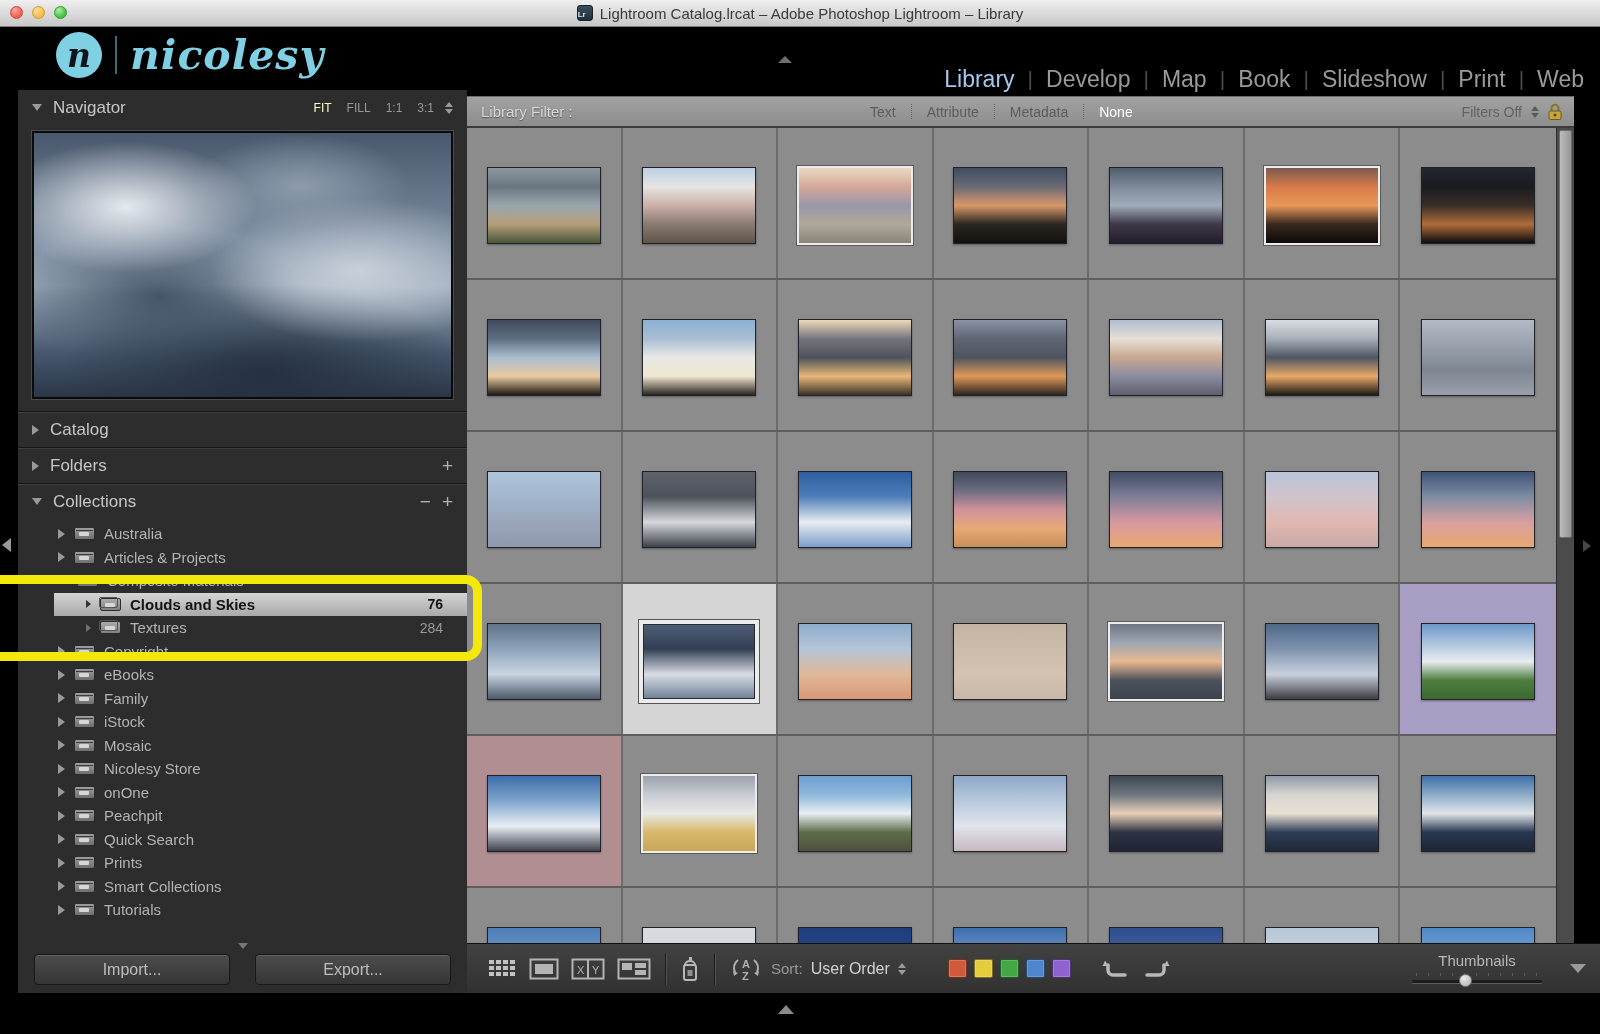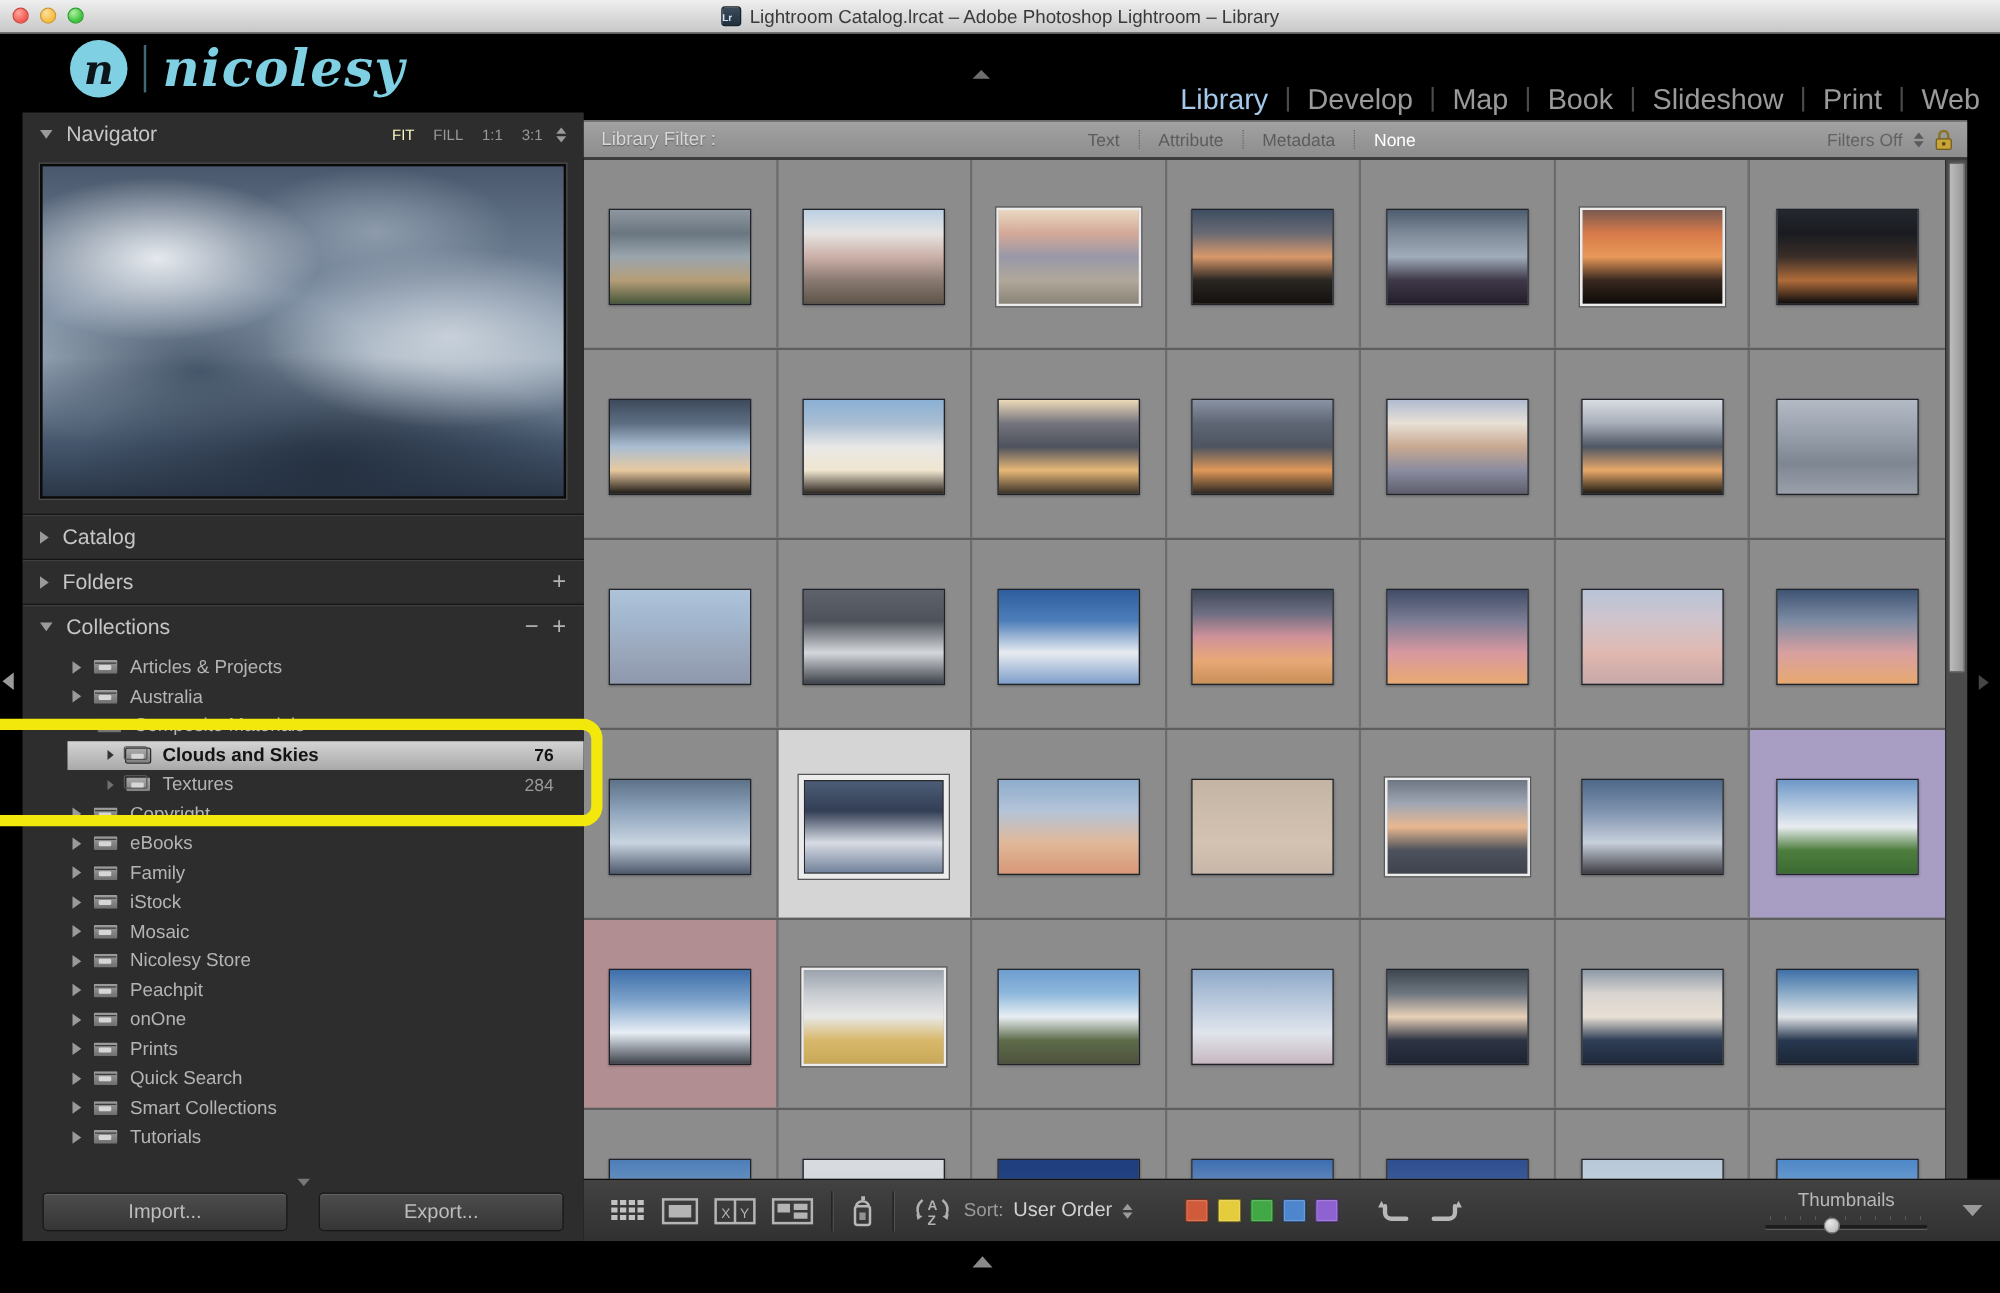--- a/index.html
+++ b/index.html
@@ -230,26 +230,26 @@
     <span class="tri d"></span>
     <span>Collections</span>
     <span class="sec-minus">−</span>
     <span class="sec-plus">+</span>
   </div>
 
   <div id="collections-list">
       <div class="coll-row">
         <span class="tri r"></span>
         <span class="ic set"></span>
+        <span>Australia</span>
+      </div>
+      <div class="coll-row">
+        <span class="tri r"></span>
+        <span class="ic set"></span>
         <span>Articles &amp; Projects</span>
-      </div>
-      <div class="coll-row">
-        <span class="tri r"></span>
-        <span class="ic set"></span>
-        <span>Australia</span>
       </div>
       <div class="coll-row">
         <span class="tri d"></span>
         <span class="ic set"></span>
         <span>Composite Materials</span>
       </div>
       <div class="coll-row sel child">
         <span class="tri rs"></span>
         <span class="ic coll"></span>
         <span>Clouds and Skies</span>
@@ -287,36 +287,36 @@
         <span>Mosaic</span>
       </div>
       <div class="coll-row">
         <span class="tri r"></span>
         <span class="ic set"></span>
         <span>Nicolesy Store</span>
       </div>
       <div class="coll-row">
         <span class="tri r"></span>
         <span class="ic set"></span>
+        <span>onOne</span>
+      </div>
+      <div class="coll-row">
+        <span class="tri r"></span>
+        <span class="ic set"></span>
         <span>Peachpit</span>
       </div>
       <div class="coll-row">
         <span class="tri r"></span>
         <span class="ic set"></span>
-        <span>onOne</span>
+        <span>Quick Search</span>
       </div>
       <div class="coll-row">
         <span class="tri r"></span>
         <span class="ic set"></span>
         <span>Prints</span>
-      </div>
-      <div class="coll-row">
-        <span class="tri r"></span>
-        <span class="ic set"></span>
-        <span>Quick Search</span>
       </div>
       <div class="coll-row">
         <span class="tri r"></span>
         <span class="ic set"></span>
         <span>Smart Collections</span>
       </div>
       <div class="coll-row">
         <span class="tri r"></span>
         <span class="ic set"></span>
         <span>Tutorials</span>

